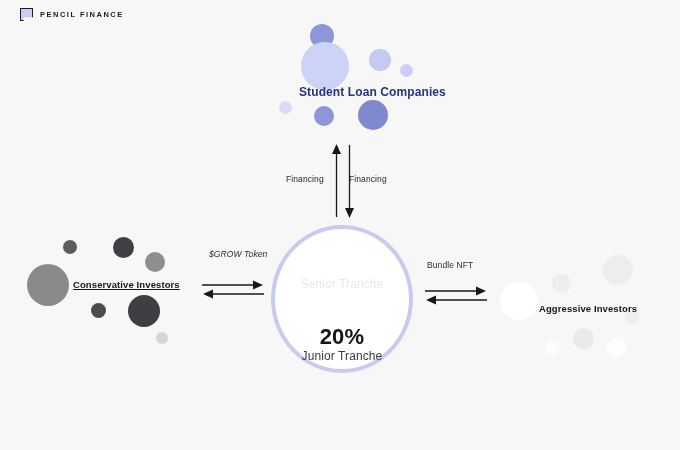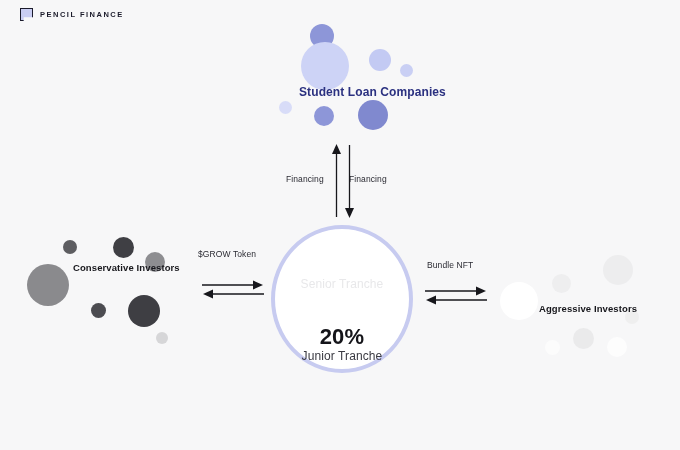--- a/index.html
+++ b/index.html
@@ -216,21 +216,21 @@
       <div class="tranche-label">Senior Tranche</div>
     </div>
 
     <div class="tranche-text junior-text">
       <div class="tranche-pct">20%</div>
       <div class="tranche-label">Junior Tranche</div>
     </div>
   </div>
 
 
-  <div class="flow-label" style="left:198px; top:249px;">$GROW Token</div>
+  <div class="flow-label" style="left:209px; top:249px;font-style:italic;">$GROW Token</div>
 
   <svg class="arrows" style="left:202px; top:280px;" width="62" height="20" viewBox="0 0 62 20">
     <g>
       <line x1="0" y1="5" x2="55" y2="5" stroke="#17171c" stroke-width="1.3"></line>
       <path d="M61 5 L51 9.5 L51 0.5 Z" fill="#17171c"></path>
     </g>
     <g>
       <line x1="62" y1="14" x2="7" y2="14" stroke="#17171c" stroke-width="1.3"></line>
       <path d="M1 14 L11 18.5 L11 9.5 Z" fill="#17171c"></path>
     </g>
@@ -252,21 +252,21 @@
   <div class="cluster" style="left:18px; top:232px; width:180px; height:118px;">
     <span class="bubble" style="left:45px; top:8px; width:14px; height:14px; background:#5d5d61;"></span>
     <span class="bubble" style="left:95px; top:5px; width:21px; height:21px; background:#3f3f44;"></span>
     <span class="bubble" style="left:127px; top:20px; width:20px; height:20px; background:#8e8e91;"></span>
     <span class="bubble" style="left:9px; top:32px; width:42px; height:42px; background:#8a8a8d;"></span>
     <span class="bubble" style="left:73px; top:71px; width:15px; height:15px; background:#4c4c51;"></span>
     <span class="bubble" style="left:110px; top:63px; width:32px; height:32px; background:#3e3e43;"></span>
     <span class="bubble" style="left:138px; top:100px; width:12px; height:12px; background:#d6d6d8;"></span>
   </div>
 
-  <div class="caption caption-side" style="left:73px; top:262px;">Conservative Investors</div>
+  <div class="caption caption-side" style="left:73px; top:279px;text-decoration:underline;">Conservative Investors</div>
 
   <div class="cluster" style="left:495px; top:250px; width:180px; height:112px;">
     <span class="bubble" style="left:108px; top:5px; width:30px; height:30px; background:#ededee;"></span>
     <span class="bubble" style="left:57px; top:24px; width:19px; height:19px; background:#eeeeef;"></span>
     <span class="bubble" style="left:5px; top:32px; width:38px; height:38px; background:#ffffff;"></span>
     <span class="bubble" style="left:130px; top:60px; width:14px; height:14px; background:#efefef;"></span>
     <span class="bubble" style="left:78px; top:78px; width:21px; height:21px; background:#eaeaeb;"></span>
     <span class="bubble" style="left:50px; top:90px; width:15px; height:15px; background:#fcfcfc;"></span>
     <span class="bubble" style="left:112px; top:87px; width:20px; height:20px; background:#fdfdfd;"></span>
   </div>

